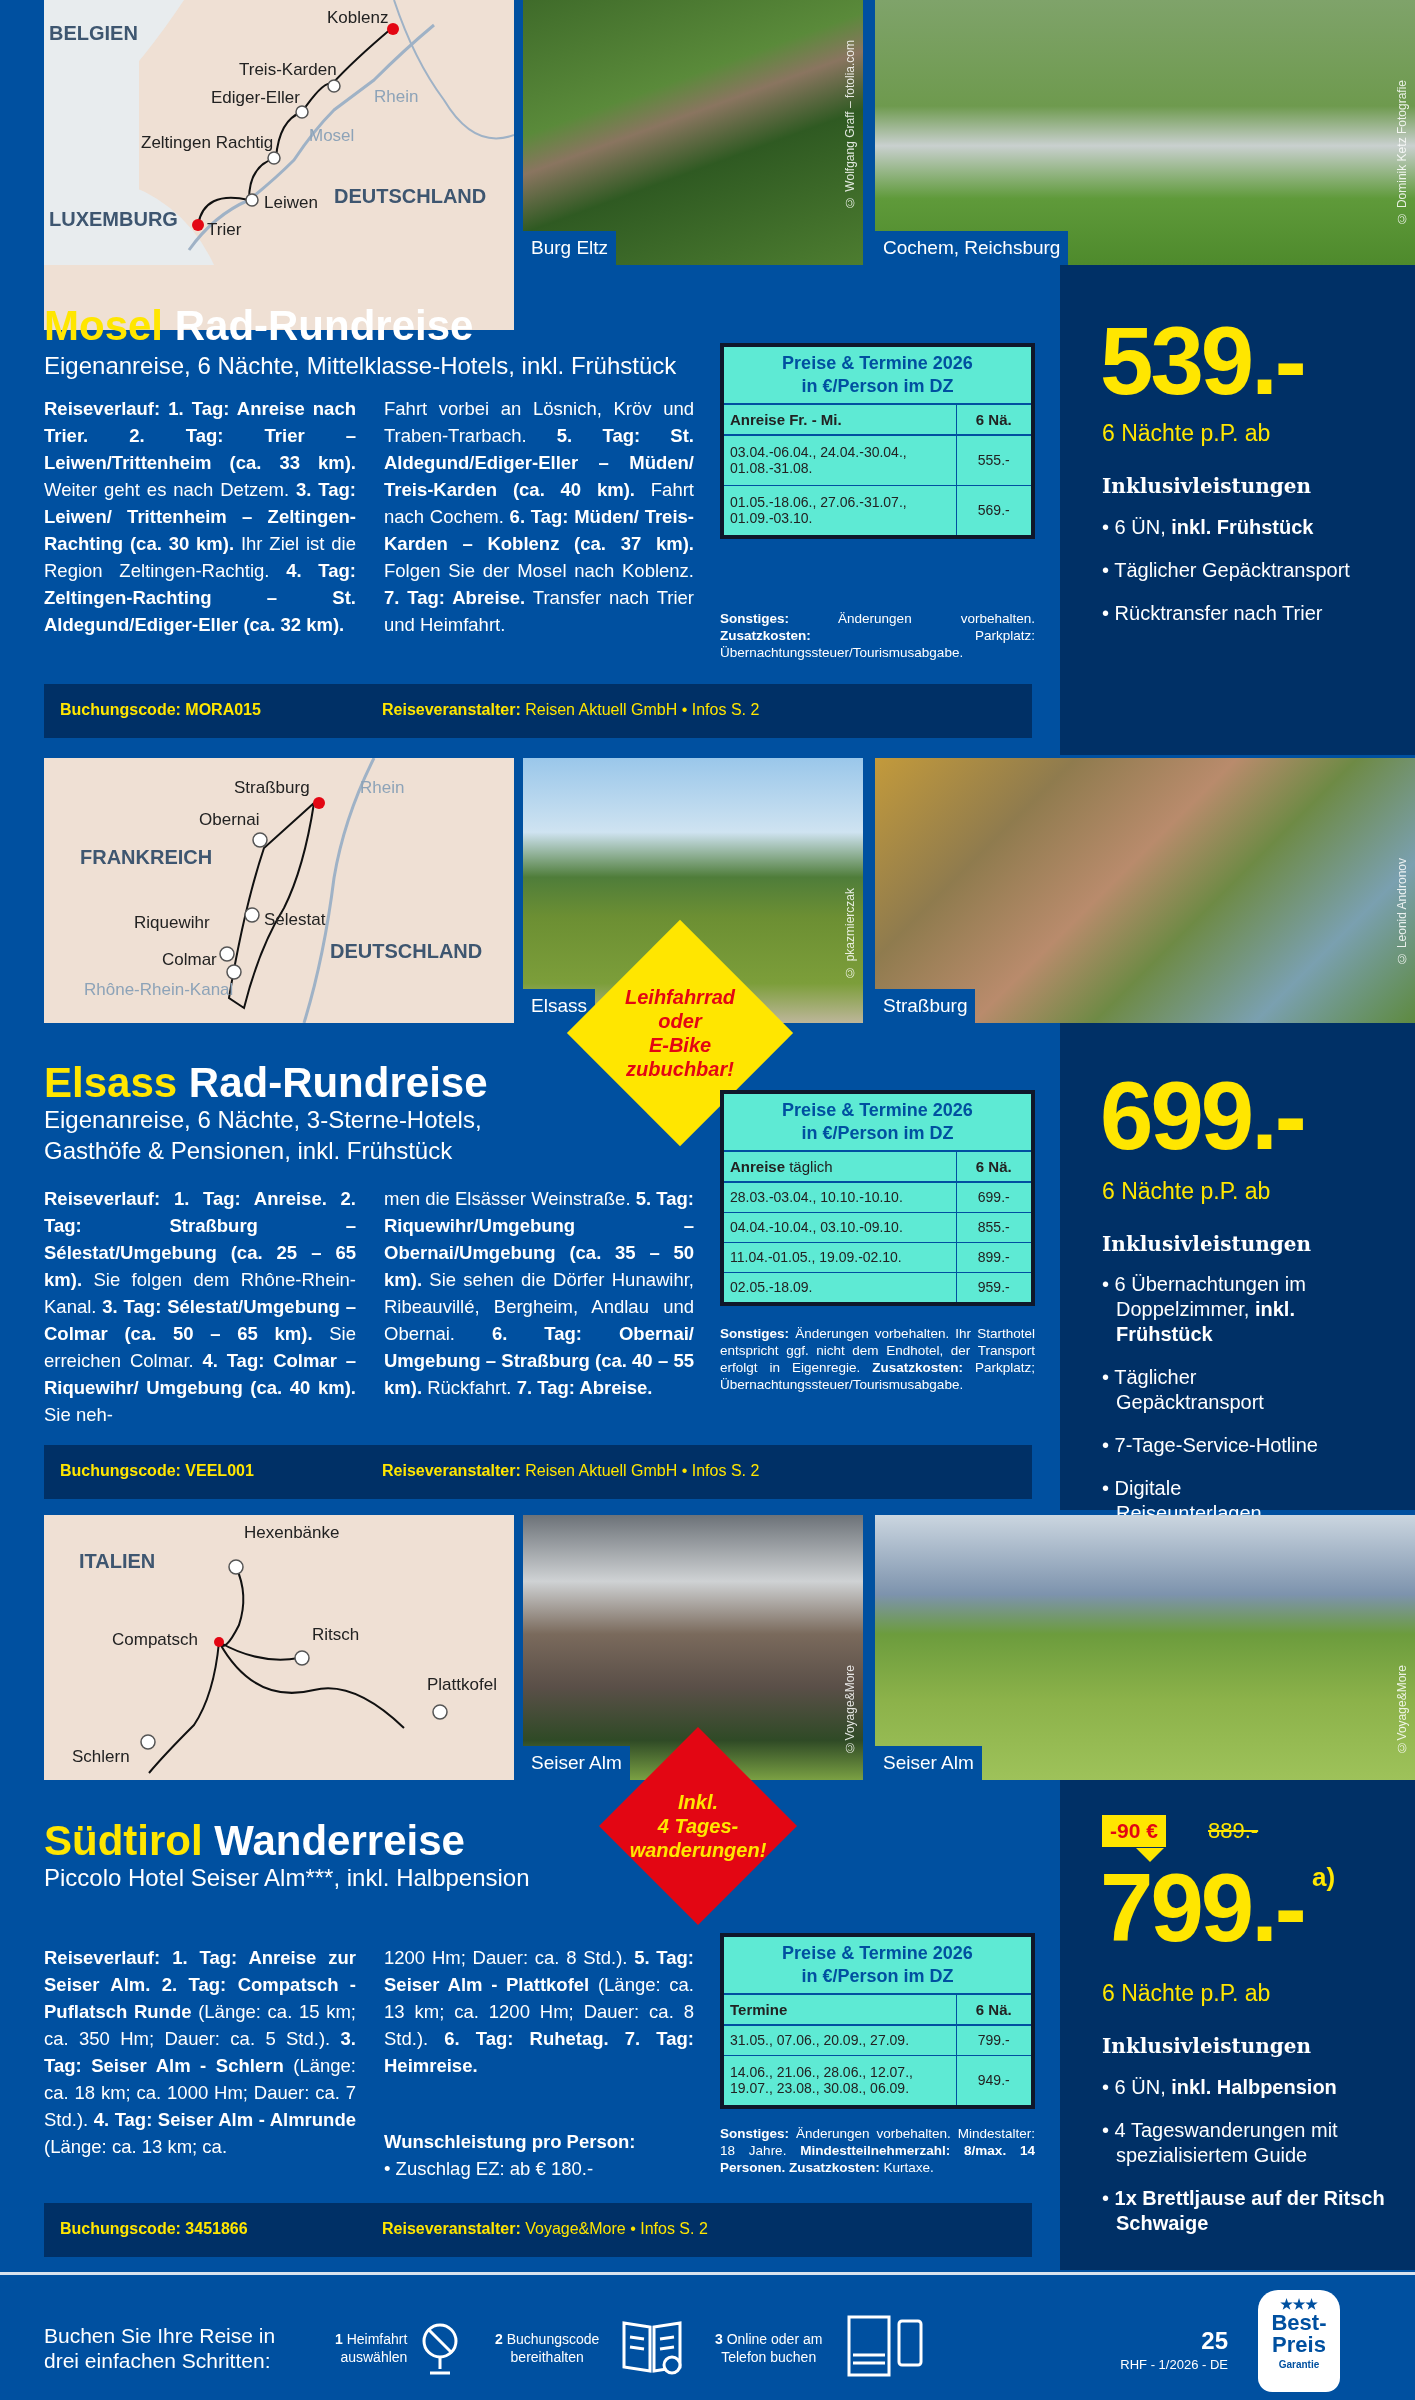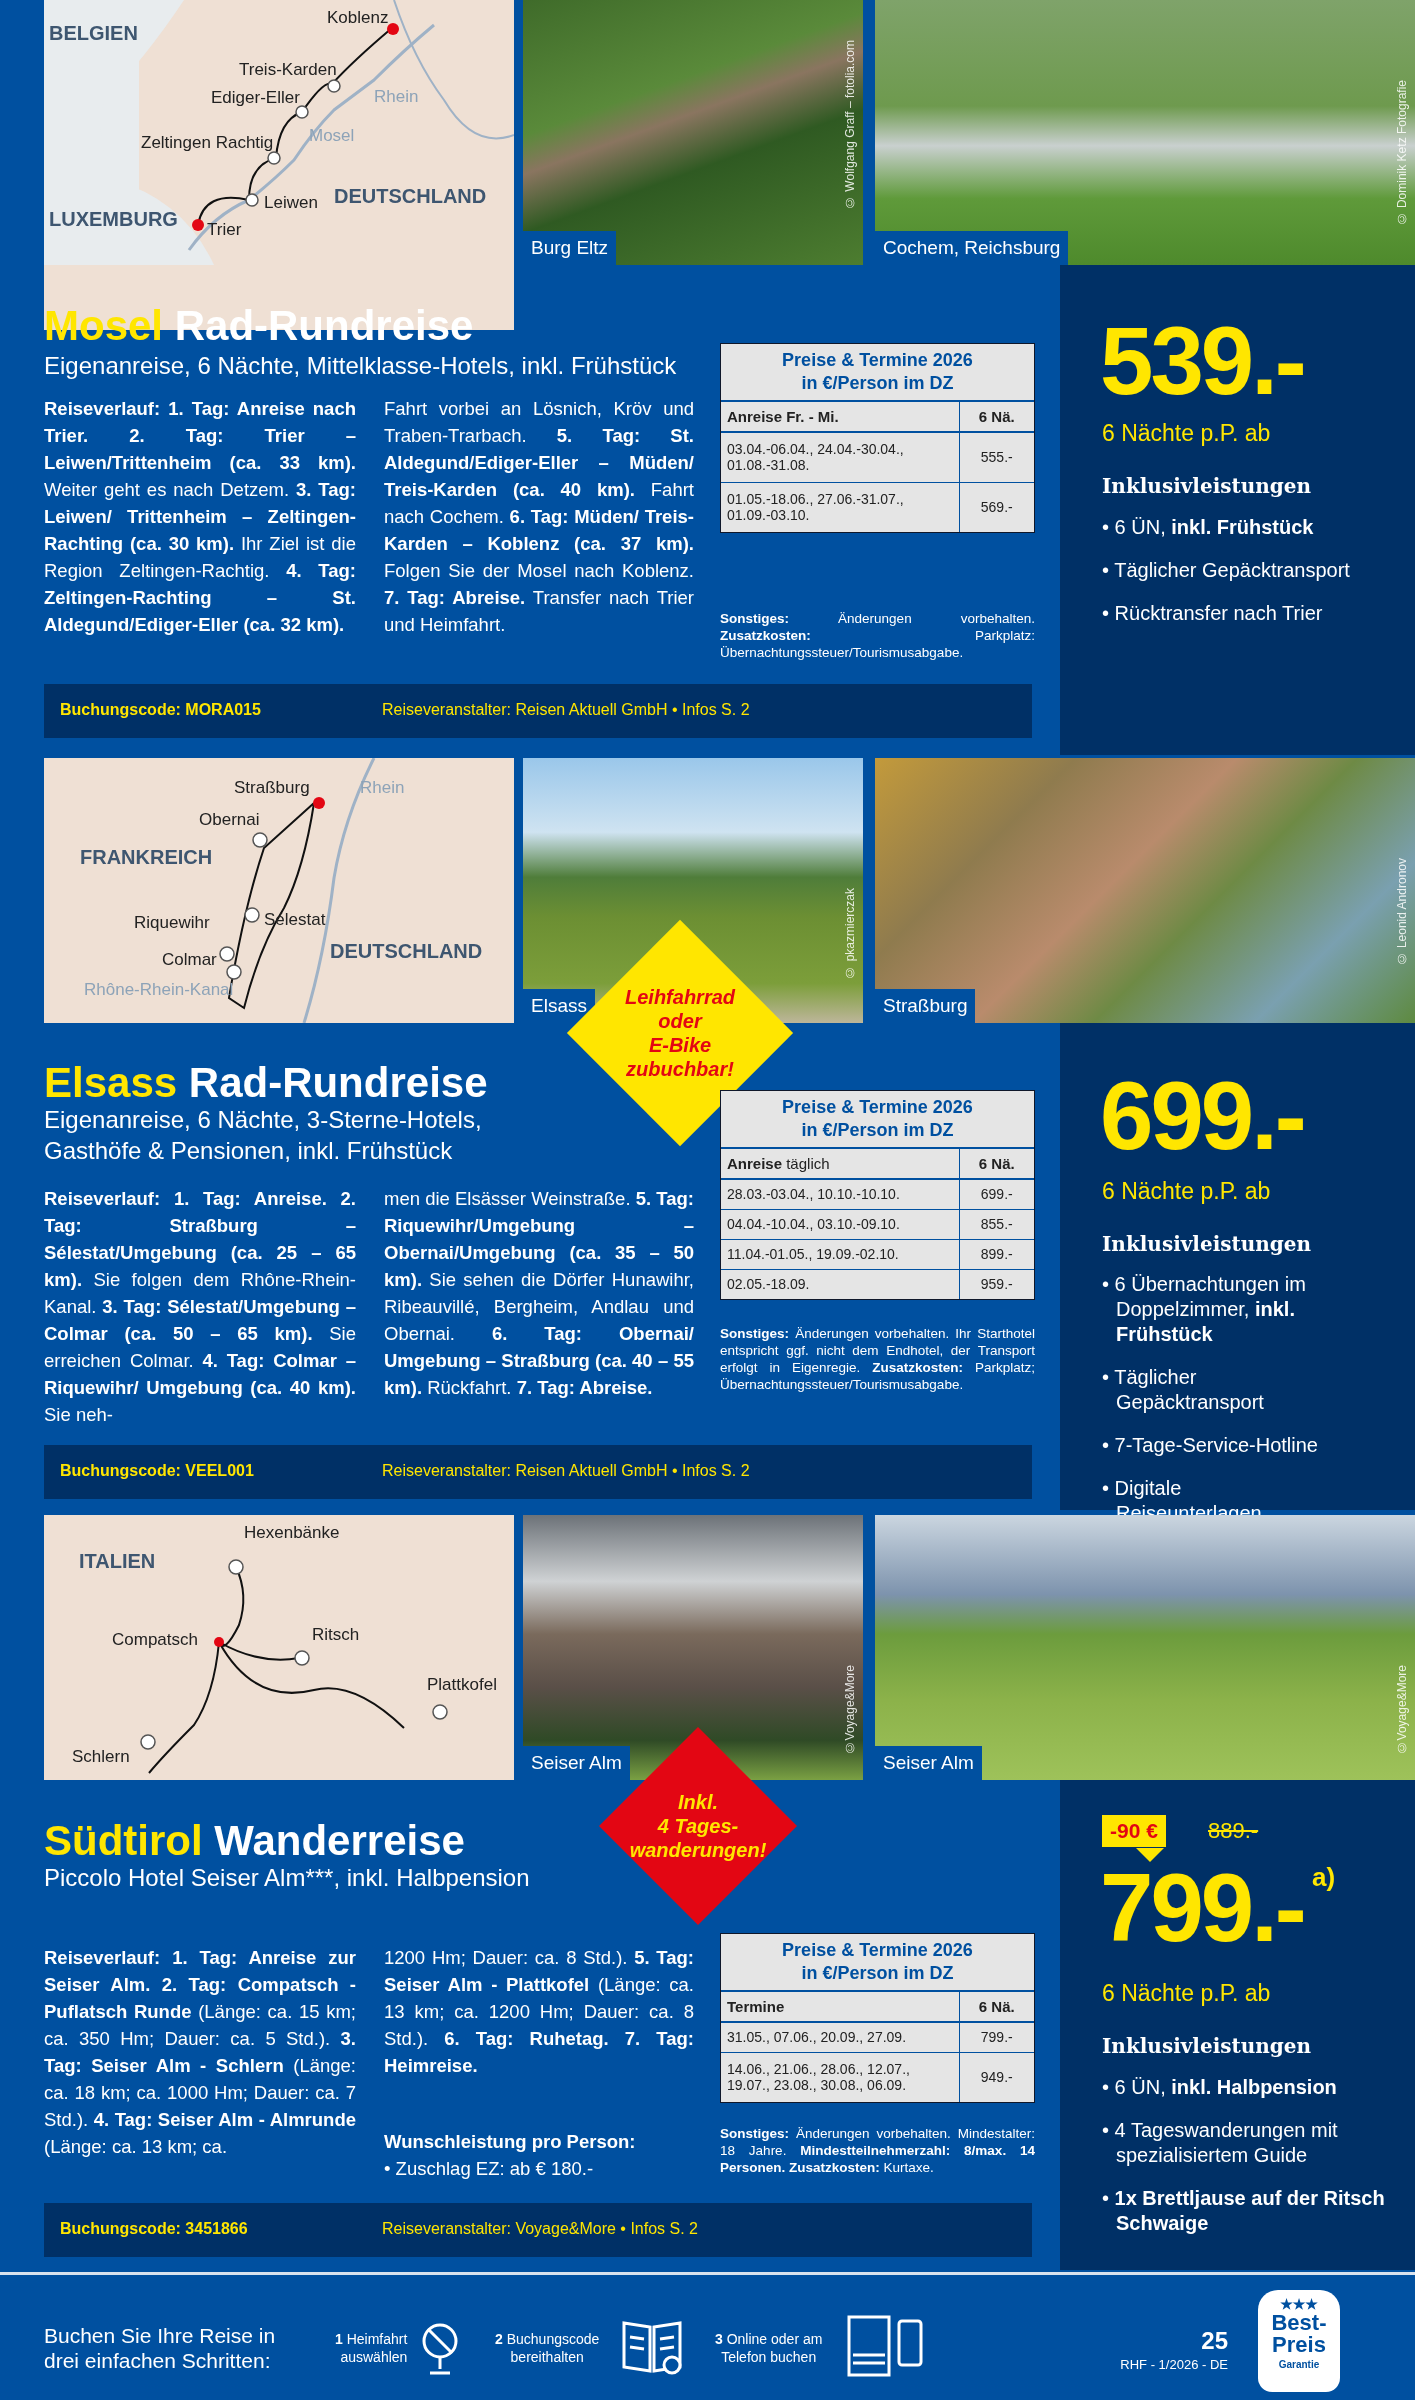--- a/index.html
+++ b/index.html
@@ -13,33 +13,33 @@
   .map .river { position: absolute; color: #8da3b8; font-size: 17px; }
   .map svg { position: absolute; left: 0; top: 0; }
   .photo { position: absolute; overflow: hidden; }
   .caption { position: absolute; bottom: 0; left: 0; background: #0050a0; color: #fff; font-size: 19px; padding: 6px 8px; }
   .credit { position: absolute; color: rgba(255,255,255,0.85); font-size: 12px; writing-mode: vertical-rl; transform: rotate(180deg); }
   .title { position: absolute; left: 44px; font-size: 42px; font-weight: bold; white-space: nowrap; margin-top: 9px; }
   .title .hl { color: #ffe600; }
   .subtitle { position: absolute; left: 44px; font-size: 24px; line-height: 31px; color: #fff; }
   .body-col { position: absolute; font-size: 18.5px; line-height: 27px; text-align: justify; color: #fff; }
   .body-col b { font-weight: bold; }
-  .ptable { position: absolute; background: #e5e5e5; color: #222; border: 1px solid #0f172a; }
+  .ptable { position: absolute; background: #5eead4; color: #222; border: 4px solid #0f172a; }
   .ptable .phead { color: #0050a0; font-weight: bold; font-size: 18px; text-align: center; line-height: 23px; padding: 5px 4px; border-bottom: 2px solid #0050a0; }
   .ptable table { width: 100%; border-collapse: collapse; font-size: 14px; }
   .ptable td { border-bottom: 1px solid #0050a0; padding: 4px 6px; vertical-align: middle; line-height: 16px; }
   .ptable td.pr { border-left: 1px solid #0050a0; text-align: center; width: 75px; }
   .ptable tr:last-child td { border-bottom: none; }
   .ptable th { text-align: left; padding: 6px; font-size: 15px; border-bottom: 2px solid #0050a0; }
   .ptable th.pr { border-left: 1px solid #0050a0; text-align: center; }
   .sonst { position: absolute; font-size: 13.5px; line-height: 17px; text-align: justify; color: #fff; }
   .infobar { position: absolute; left: 44px; width: 988px; height: 54px; background: #003066; color: #ffe600; font-size: 16px; }
   .infobar .code { position: absolute; left: 16px; top: 17px; font-weight: bold; }
   .infobar .org { position: absolute; left: 338px; top: 17px; }
-  .infobar .org b { font-weight: normal; }
+  .infobar .org b { font-weight: bold; }
   .bigprice { position: absolute; left: 40px; font-size: 96px; font-weight: bold; color: #ffe600; letter-spacing: -3px; line-height: 96px; }
   .nights { position: absolute; left: 40px; font-size: 23px; color: #ffe600; }
   .inkl-h { position: absolute; left: 40px; font-size: 20px; font-weight: bold; font-family: "DejaVu Serif", serif; }
   .inkl-list { position: absolute; left: 40px; width: 300px; font-size: 20px; line-height: 25px; list-style: none; }
   .inkl-list li { margin-bottom: 18px; padding-left: 14px; text-indent: -14px; }
   .inkl-list li::before { content: "• "; }
   .diamond { position: absolute; width: 160px; height: 160px; transform: rotate(45deg); }
   .diamond-text { position: absolute; text-align: center; font-weight: bold; font-style: italic; font-size: 20px; line-height: 24px; }
 </style>
 </head>

